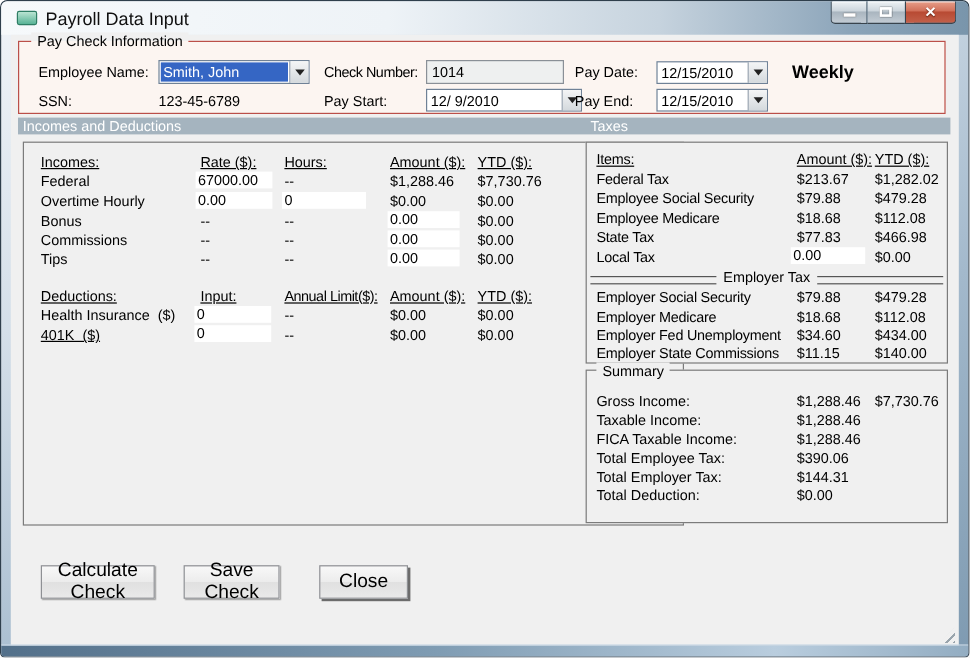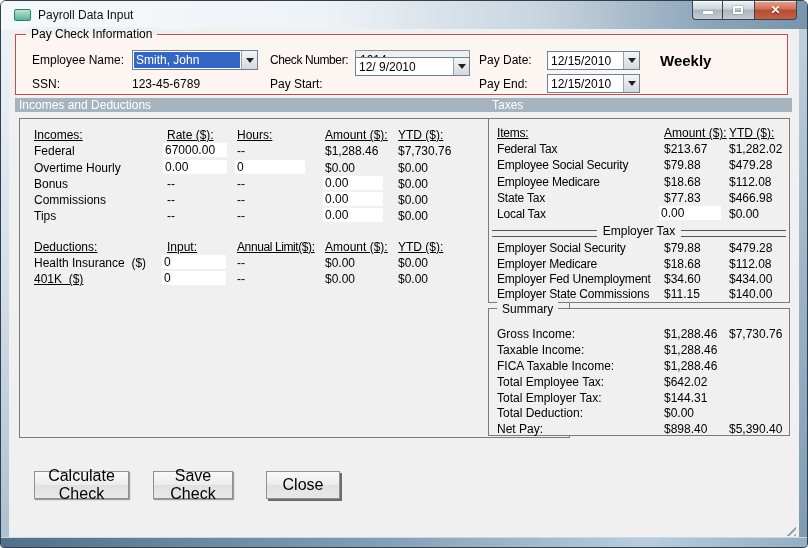--- a/index.html
+++ b/index.html
@@ -1,21 +1,21 @@
 <!DOCTYPE html>
 <html><head>
 <meta charset="utf-8">
 <style>
 *{box-sizing:border-box;margin:0;padding:0}
 body{width:808px;height:548px;position:relative;overflow:hidden;font-family:"Liberation Sans",sans-serif;font-size:12px;color:#000;background:#fff}
 .window{position:absolute;inset:0;border:1px solid #2f3f4c;border-radius:6px 6px 4px 4px;background:linear-gradient(155deg,#f0f4f9 0%,#d4dfe9 30%,#a3b9cc 65%,#7e9ab1 100%);overflow:hidden}
 .window::after{content:'';position:absolute;left:0;right:0;bottom:0;height:9px;background:linear-gradient(90deg,#53708a,#7f9cb3 45%,#b9cdde 80%,#93adc2);border-top:1px solid #c9d8e4}
 .titlebar{position:absolute;left:0;top:0;right:0;height:28px;background:linear-gradient(90deg,#f6f9fb 0%,#eef3f7 40%,#c6d3de 68%,#8ba4b9 88%,#7995ab 100%)}
 .title-icon{position:absolute;left:13px;top:8px;width:17px;height:12px;background:linear-gradient(#b9e4d2,#58b396);border:1px solid #2e7d64;border-radius:2px}
-.title-text{position:absolute;left:37px;top:7px;font-size:12px;color:#101010}
+.title-text{position:absolute;left:37px;top:7px;font-size:15px;color:#101010}
 .winbtns{position:absolute;right:10px;top:0;display:flex}
 .winbtn{width:31px;height:19px;border:1px solid #39444d;border-top:none;background:linear-gradient(#eef2f5 0%,#ccd5dc 45%,#a9b5bf 50%,#c3ccd4 100%);position:relative;box-shadow:inset 0 1px 0 rgba(255,255,255,.7)}
 .winbtn.min{border-radius:0 0 0 4px}
 .winbtn.max{border-left:none;border-right:none}
 .winbtn.close{width:43px;border-radius:0 0 4px 0;background:linear-gradient(#e8a08b 0%,#d1705a 45%,#b84a33 50%,#c2604a 100%)}
 .g-min{position:absolute;left:10px;bottom:5px;width:10px;height:3px;background:#fff;box-shadow:0 0 1px #333}
 .g-max{position:absolute;left:10px;top:5px;width:10px;height:8px;border:2px solid #fff;box-shadow:0 0 1px #333, inset 0 0 1px #333}
 .g-close{position:absolute;left:0;right:0;top:2px;text-align:center;color:#fff;font-size:12px;font-weight:bold;text-shadow:0 1px 1px #5a1a0a}
 .client{position:absolute;left:8px;top:28px;right:8px;bottom:9px;background:#f0f0f0}
 .groupbox{position:absolute}
@@ -100,21 +100,21 @@
         <span class="val">12/15/2010</span>
         <span class="arrowbtn">
             <span class="tri"></span>
           </span>
       </div>
       <span class="weekly" style="left:644px;top:17px">Weekly</span>
 
       <span class="lbl" style="left:16px;top:42px">SSN:</span>
       <span class="lbl" style="left:116px;top:42px">123-45-6789</span>
       <span class="lbl" style="left:254px;top:42px">Pay Start:</span>
-      <div class="combo" style="left:339px;top:22px;width:115px;height:19px">
+      <div class="combo" style="left:339px;top:39px;width:130px;height:19px">
         <span class="val">12/ 9/2010</span>
         <span class="arrowbtn">
             <span class="tri"></span>
           </span>
       </div>
       <span class="lbl" style="left:463px;top:42px">Pay End:</span>
       <div class="combo" style="left:531px;top:39px;width:93px;height:19px">
         <span class="val">12/15/2010</span>
         <span class="arrowbtn">
             <span class="tri"></span>
@@ -268,34 +268,29 @@
         <div class="row">
           <span class="c1">Taxable Income:</span>
           <span class="c2">$1,288.46</span>
         </div>
         <div class="row">
           <span class="c1">FICA Taxable Income:</span>
           <span class="c2">$1,288.46</span>
         </div>
         <div class="row">
           <span class="c1">Total Employee Tax:</span>
-          <span class="c2">$642.02</span>
+          <span class="c2">$390.06</span>
         </div>
         <div class="row">
           <span class="c1">Total Employer Tax:</span>
           <span class="c2">$144.31</span>
         </div>
         <div class="row">
           <span class="c1">Total Deduction:</span>
           <span class="c2">$0.00</span>
-        </div>
-        <div class="row">
-          <span class="c1">Net Pay:</span>
-          <span class="c2">$898.40</span>
-          <span class="c3">$5,390.40</span>
         </div>
       </div>
     </div>
 
     <button class="btn btn-calc">Calculate Check</button>
     <button class="btn btn-save">Save Check</button>
     <button class="btn btn-close">Close</button>
 
     <div class="grip"></div>
   </div>

